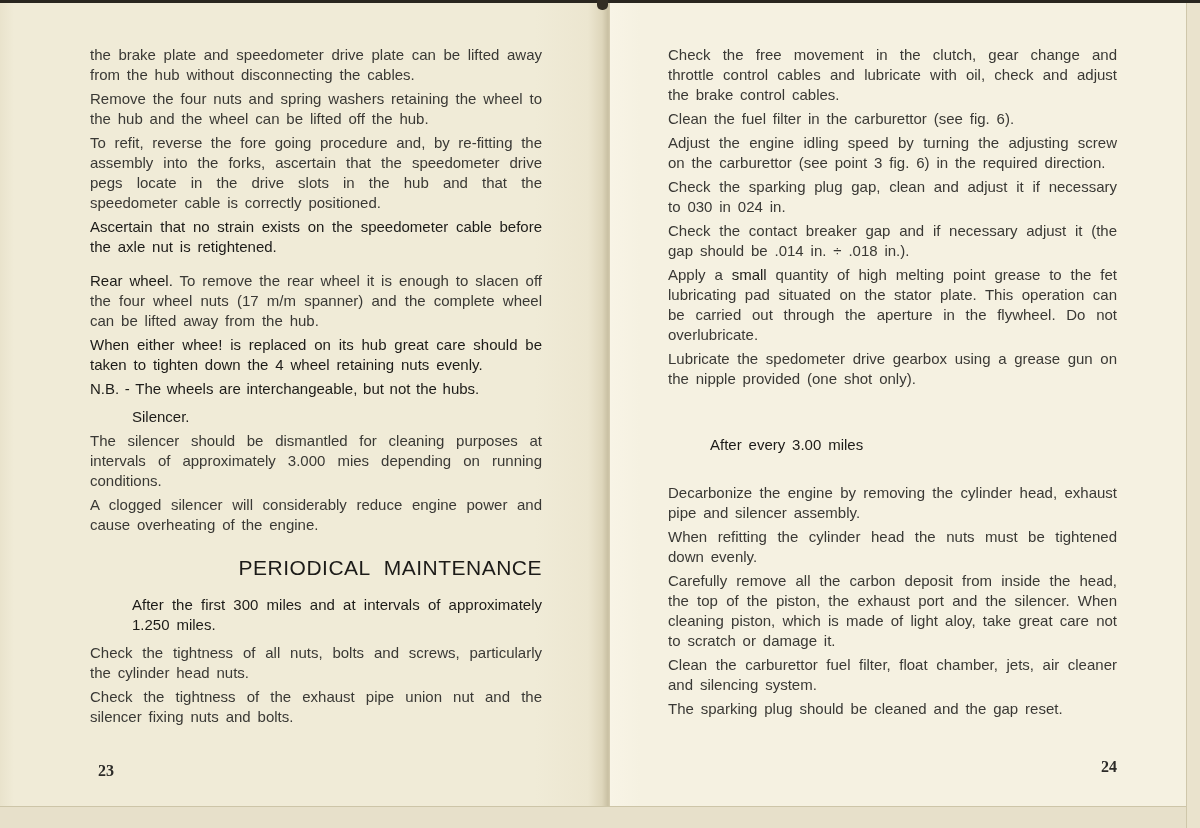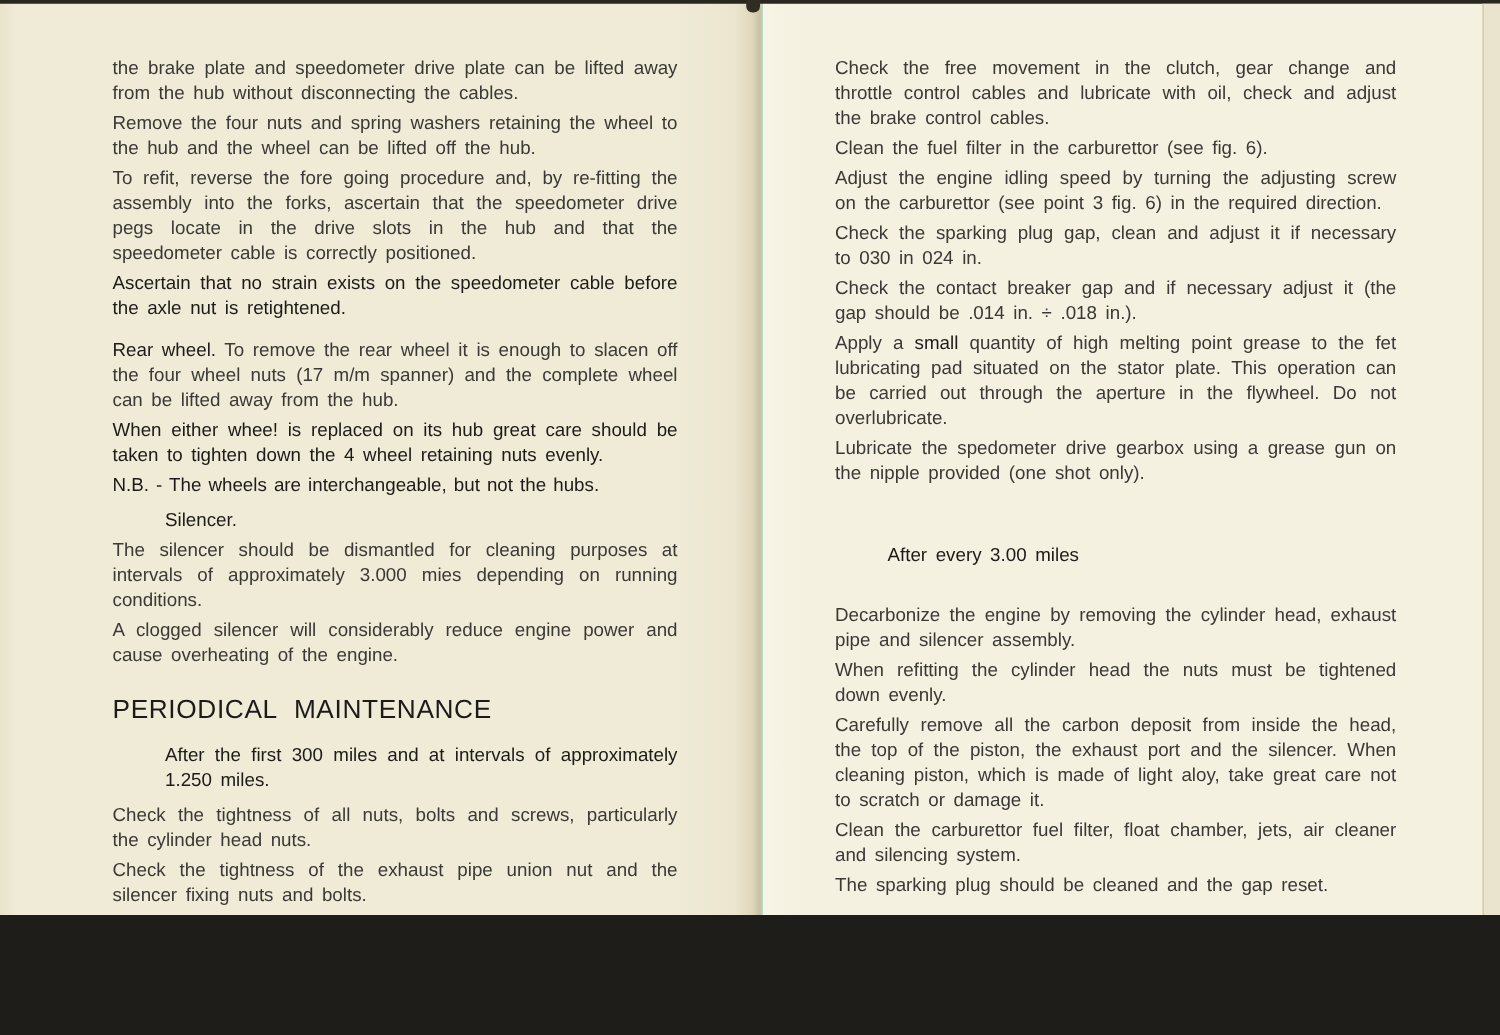--- a/index.html
+++ b/index.html
@@ -1,36 +1,36 @@
 <!DOCTYPE html>
 <html><head>
 <meta charset="utf-8">
 <title>Document</title>
 <style>
   html,body{margin:0;padding:0;background:#1f1d19;}
-  #spread{position:relative;width:1200px;height:732px;overflow:hidden;
-    font-family:"Liberation Sans","DejaVu Sans",sans-serif;background:#14b8a6;}
+  #spread{position:relative;width:1200px;height:828px;overflow:hidden;
+    font-family:"Liberation Sans","DejaVu Sans",sans-serif;background:#eab308;}
   .page{position:absolute;top:0;height:828px;}
   #page-left{left:0;width:610px;
     background:linear-gradient(to right,#e9e3cc 0px,#f0ebd7 14px,#f0ebd7 535px,#ece6d0 588px,#ded6bb 602px,#c9c0a3 608px,#d6cdb1 610px);}
   #page-right{left:610px;width:590px;
     background:linear-gradient(to right,#f8f4e6 0px,#f5f1e1 30px,#f5f1e1 100%);}
   #top-edge{position:absolute;top:0;left:0;width:1200px;height:3px;background:#29261f;}
   #gutter-mark{position:absolute;top:0;left:597px;width:11px;height:10px;background:#322d23;border-radius:0 0 5px 5px;}
   #bottom-edge{position:absolute;left:0;top:806px;width:1200px;height:22px;background:#e7e0ca;border-top:1px solid #cdc5a8;}
   #right-edge{position:absolute;top:3px;left:1186px;width:14px;height:825px;background:#eae3cd;border-left:1px solid #cfc7aa;}
   .textcol{position:absolute;top:45px;}
   #text-left{left:90px;width:452px;}
   #text-right{left:668px;width:449px;}
   .blk{margin:0 0 4px 0;font-size:15px;line-height:20px;color:#3a3935;
     text-align:justify;word-spacing:0.18em;}
   .bold{font-weight:bold;color:#1c1b18;}
   .subhead{font-weight:bold;color:#1c1b18;margin-left:42px;}
   .note{font-weight:bold;color:#1c1b18;white-space:nowrap;word-spacing:0.10em;}
-  .heading{font-weight:bold;font-size:21px;line-height:26px;text-align:left;
+  .heading{font-weight:bold;font-size:21px;line-height:26px;text-align:right;
     letter-spacing:0.5px;word-spacing:0.35em;margin:20px 0 14px 0;color:#1c1b18;}
   .blk b{font-weight:normal;color:#1c1b18;}
   .gap-sm{margin-top:8px;}
   .gap-md{margin-top:14px;}
   .gap-xl{margin-top:46px;}
   .after-sm{margin-bottom:8px;}
   .after-lg{margin-bottom:28px;}
   .folio{position:absolute;font-family:"Liberation Serif","DejaVu Serif",serif;
     font-weight:bold;font-size:16px;color:#2c2b28;}
   #folio-left{left:98px;top:762px;}

